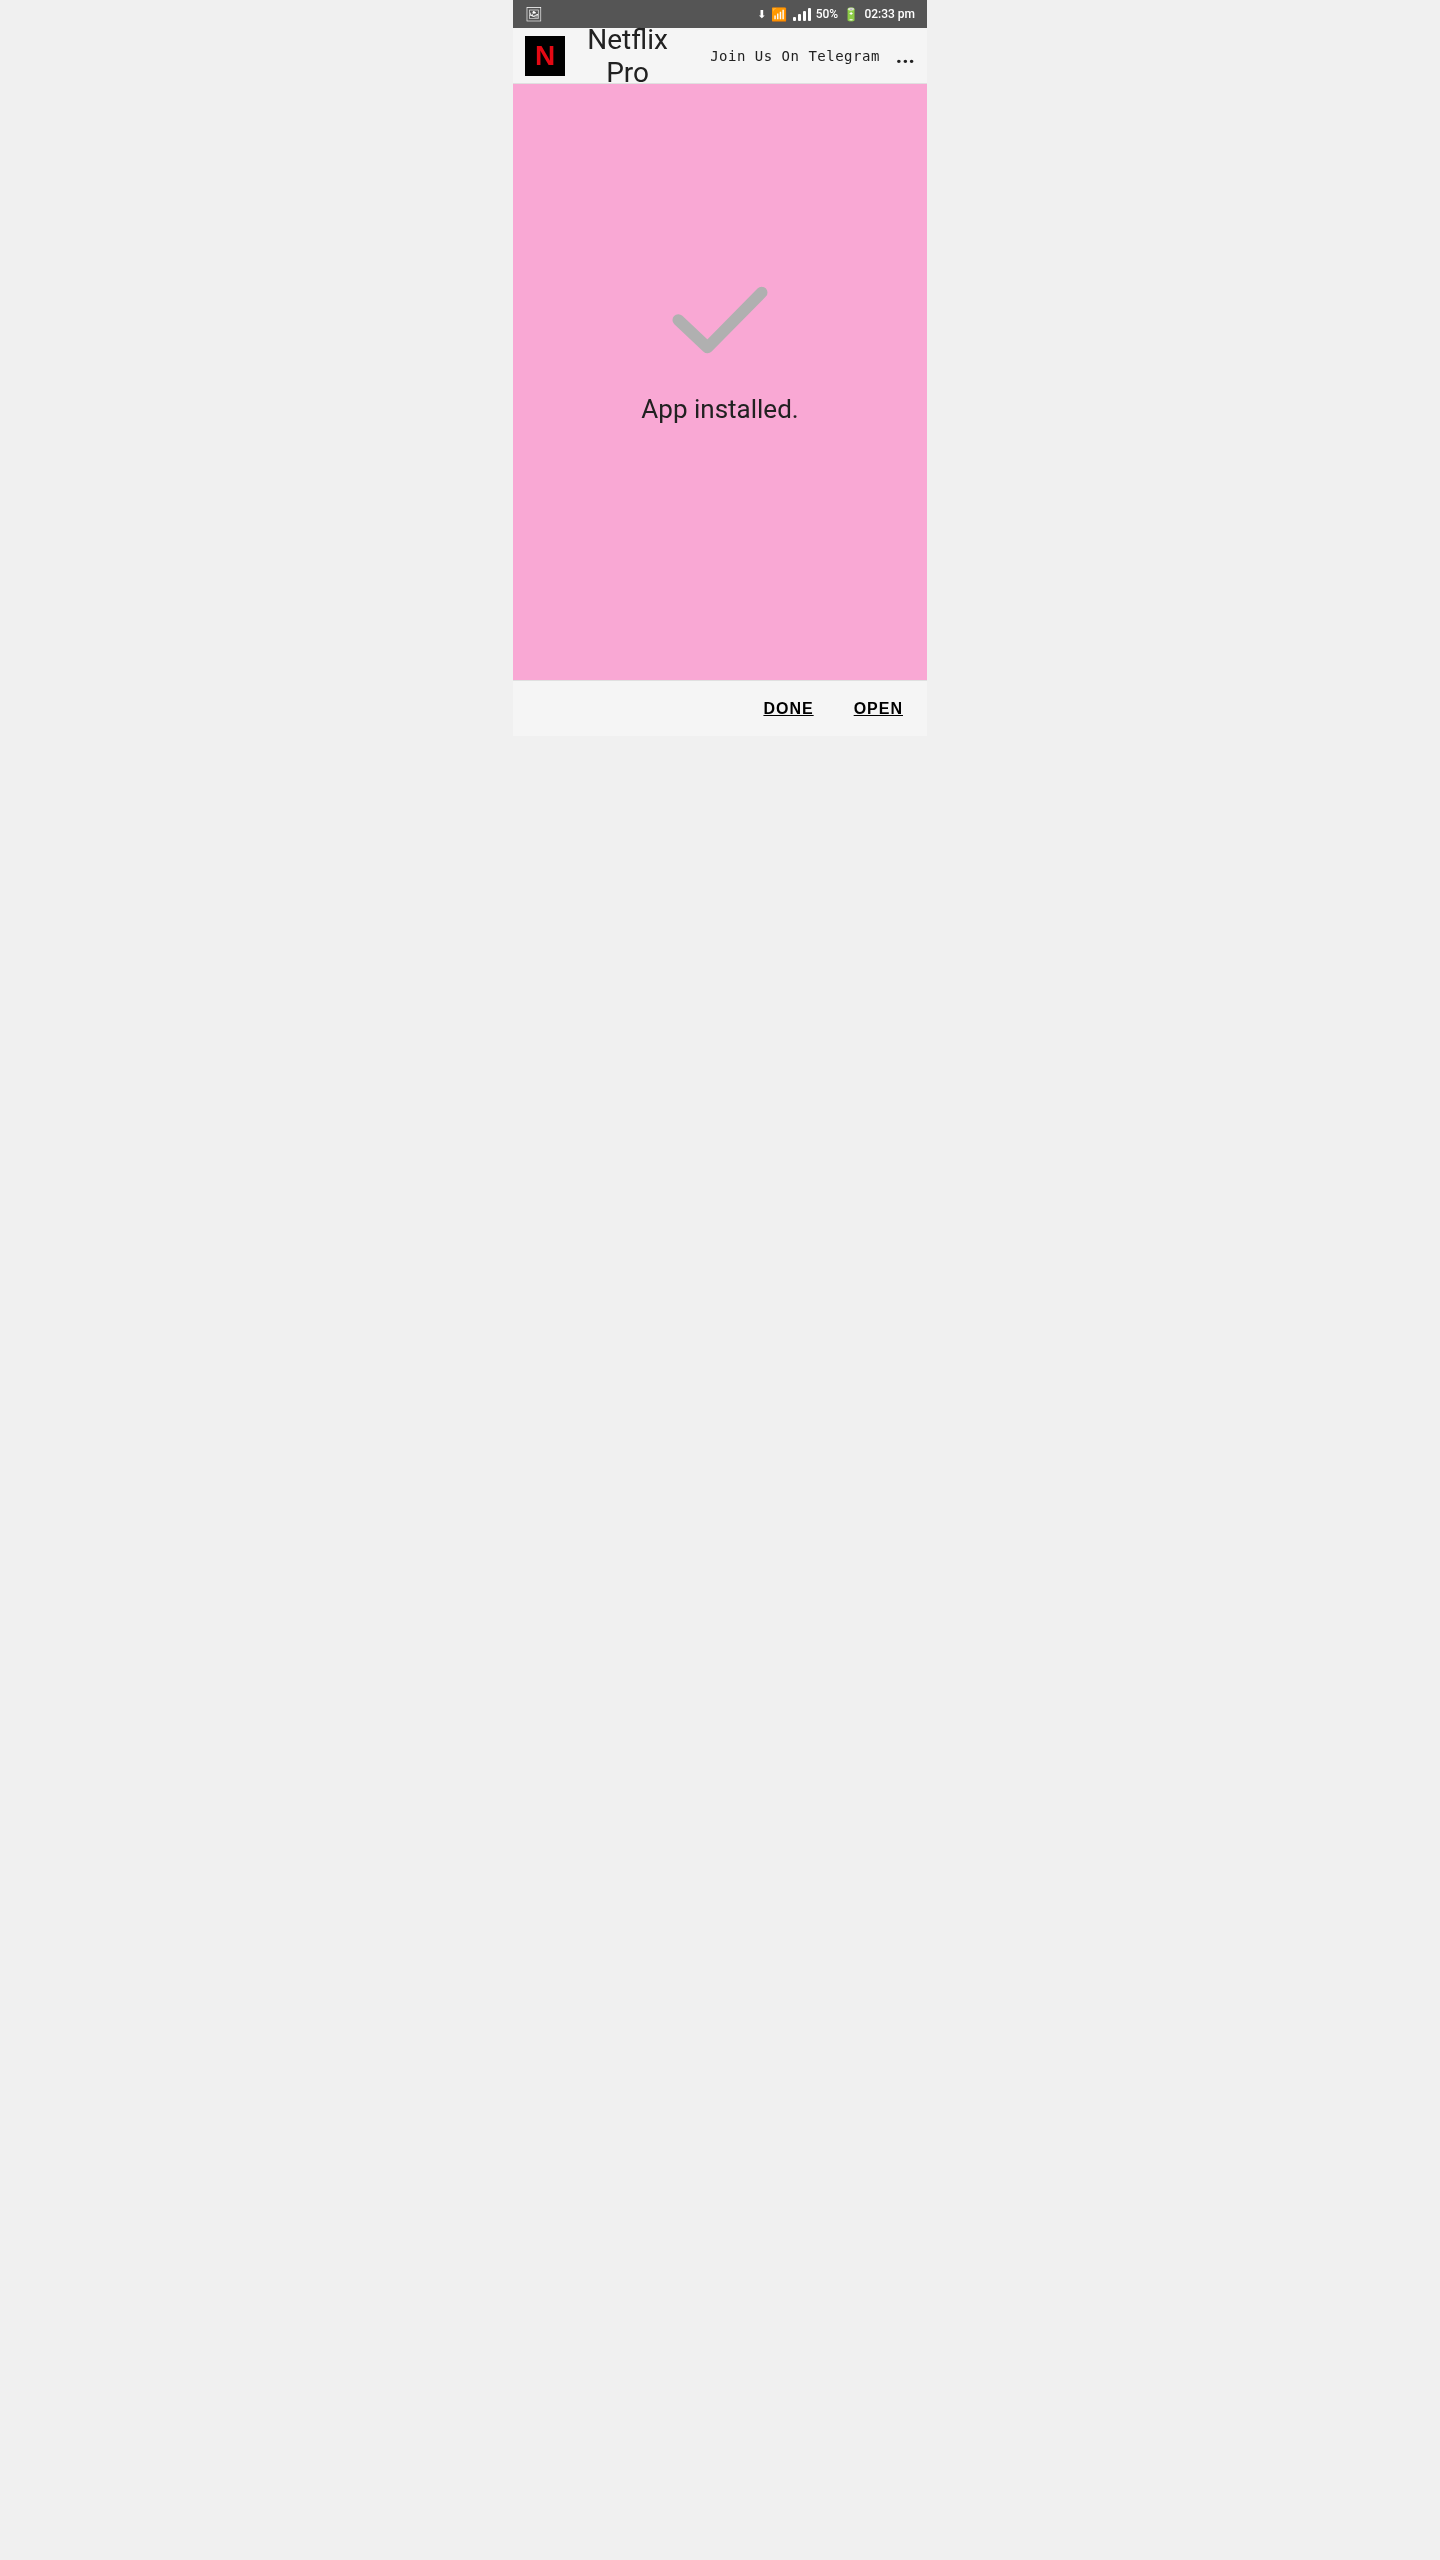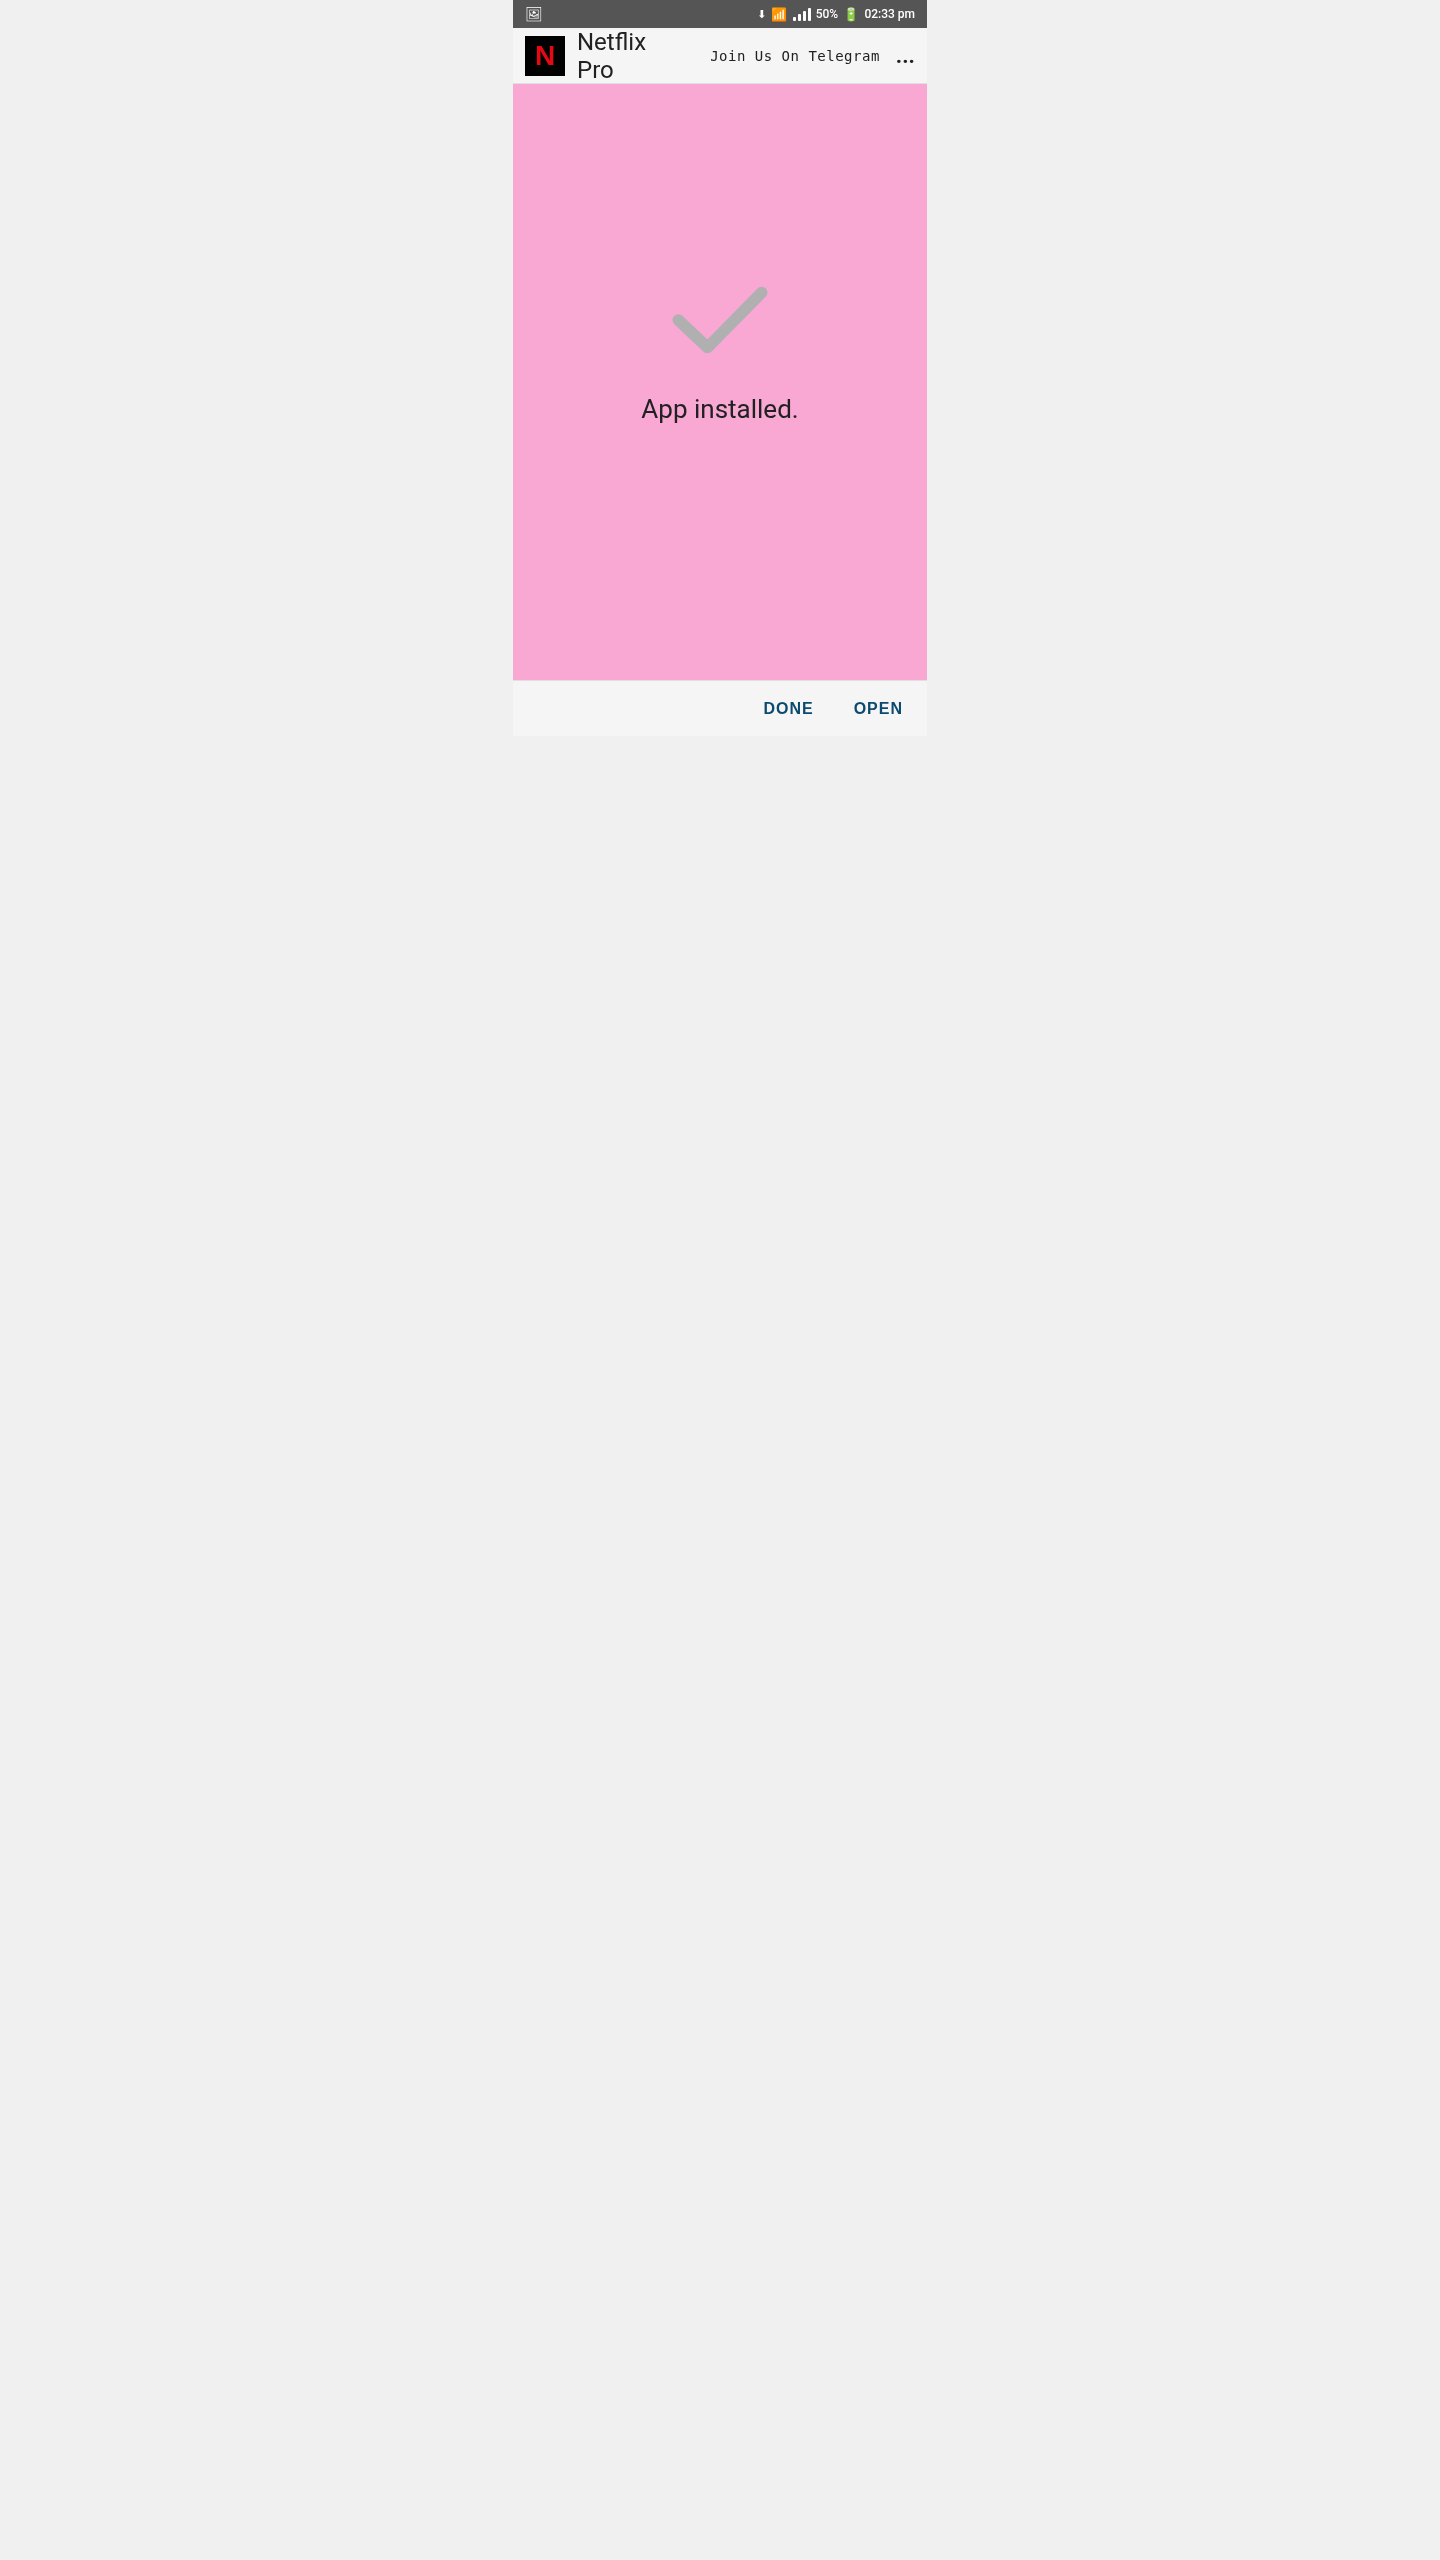--- a/index.html
+++ b/index.html
@@ -87,24 +87,25 @@
 
     .netflix-n {
       color: #e50914;
       font-size: 28px;
       font-weight: 900;
       font-family: Arial Black, Arial, sans-serif;
       line-height: 1;
     }
 
     .header-title {
-      font-size: 24px;
+      font-size: 28px;
       font-weight: 400;
       color: #212121;
       flex: 1;
+      text-align: center;
     }
 
     .header-subtitle {
       font-size: 14px;
       color: #212121;
       font-family: monospace;
       letter-spacing: 0.5px;
       margin-left: 20px;
     }
 
@@ -149,27 +150,28 @@
       align-items: center;
       justify-content: flex-end;
       padding: 0 20px;
       gap: 32px;
       border-top: 1px solid #e0e0e0;
     }
 
     .action-button {
       font-size: 16px;
       font-weight: 700;
-      color: #0c4a6e;
+      color: #000000;
       text-transform: uppercase;
       letter-spacing: 1px;
       background: none;
       border: none;
       cursor: pointer;
       padding: 8px 4px;
+      text-decoration: underline;
     }
   </style>
 </head>
 <body>
 
 <div class="status-bar">
   <div class="status-bar-left">
     <span style="color:white;font-size:14px;">🖼</span>
   </div>
   <div class="status-bar-right">

